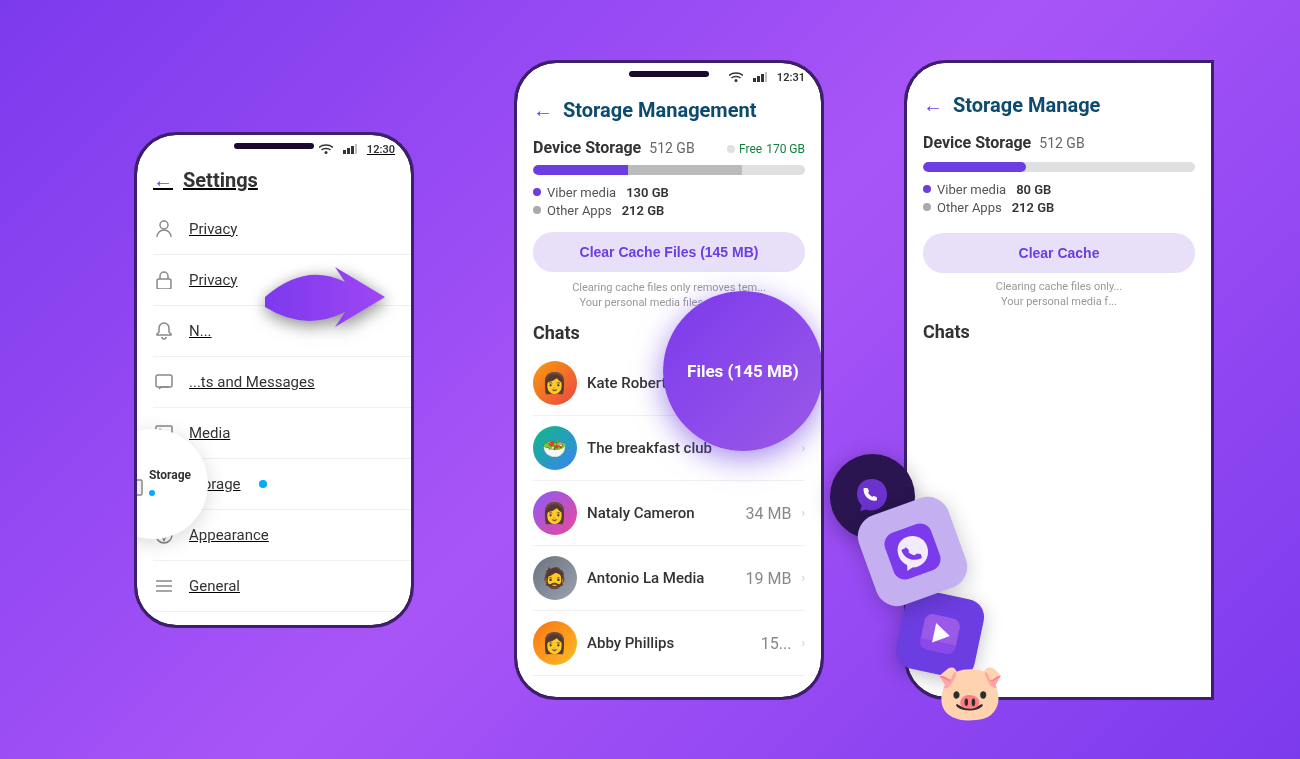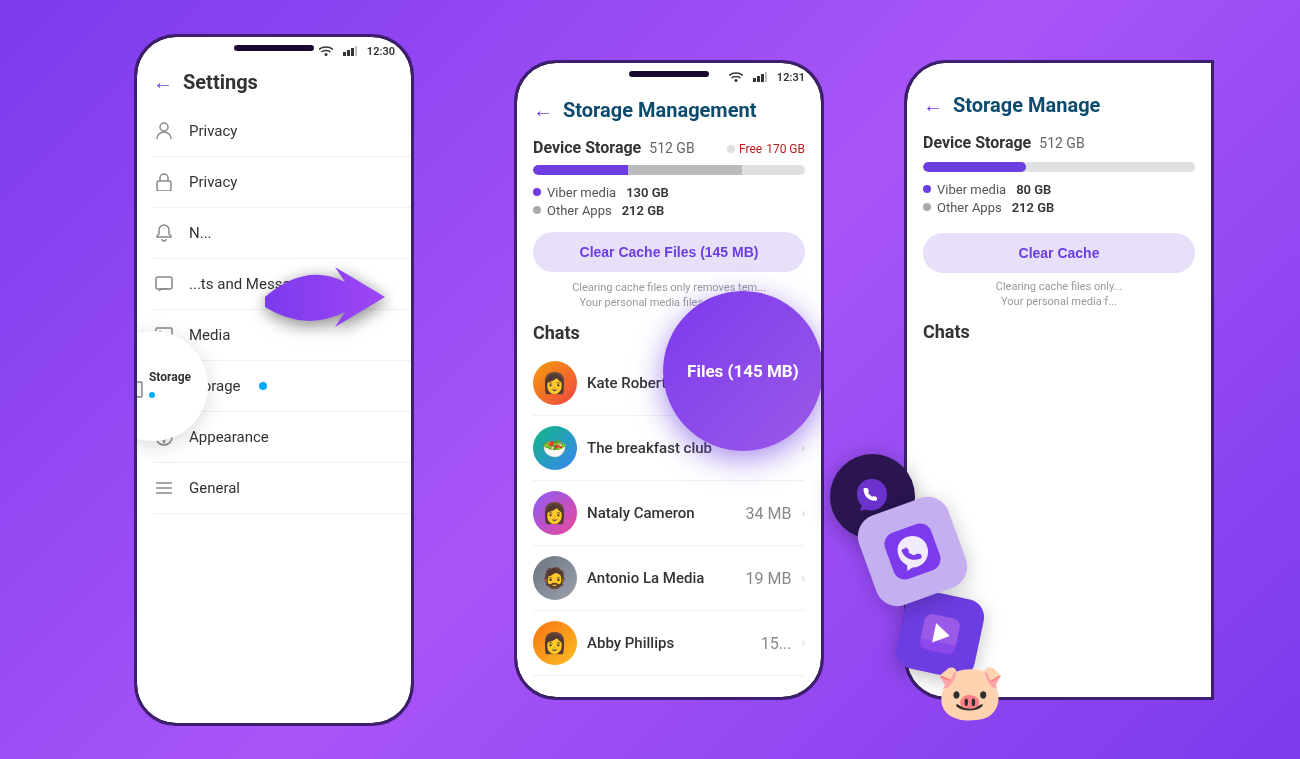--- a/index.html
+++ b/index.html
@@ -37,22 +37,23 @@
 
     .phone-screen {
       background: #fff;
       overflow: hidden;
       position: relative;
     }
 
     
     .phone-1 {
       width: 280px;
-      height: 692px;
+      height: 496px;
       margin-left: 48px;
+      text-decoration: underline;
     }
     .phone-1 .phone-screen {
       width: 100%;
       height: 100%;
       border-radius: 39px;
     }
 
     
     .phone-2 {
       width: 310px;
@@ -213,21 +214,21 @@
     }
 
     .device-storage-size {
       font-size: 14px;
       color: #666;
     }
 
     .free-label {
       margin-left: auto;
       font-size: 12px;
-      color: #b91c1c;
+      color: #15803d;
       display: flex;
       align-items: center;
       gap: 4px;
     }
 
     .free-dot {
       width: 8px;
       height: 8px;
       background: #e0e0e0;
       border-radius: 50%;

